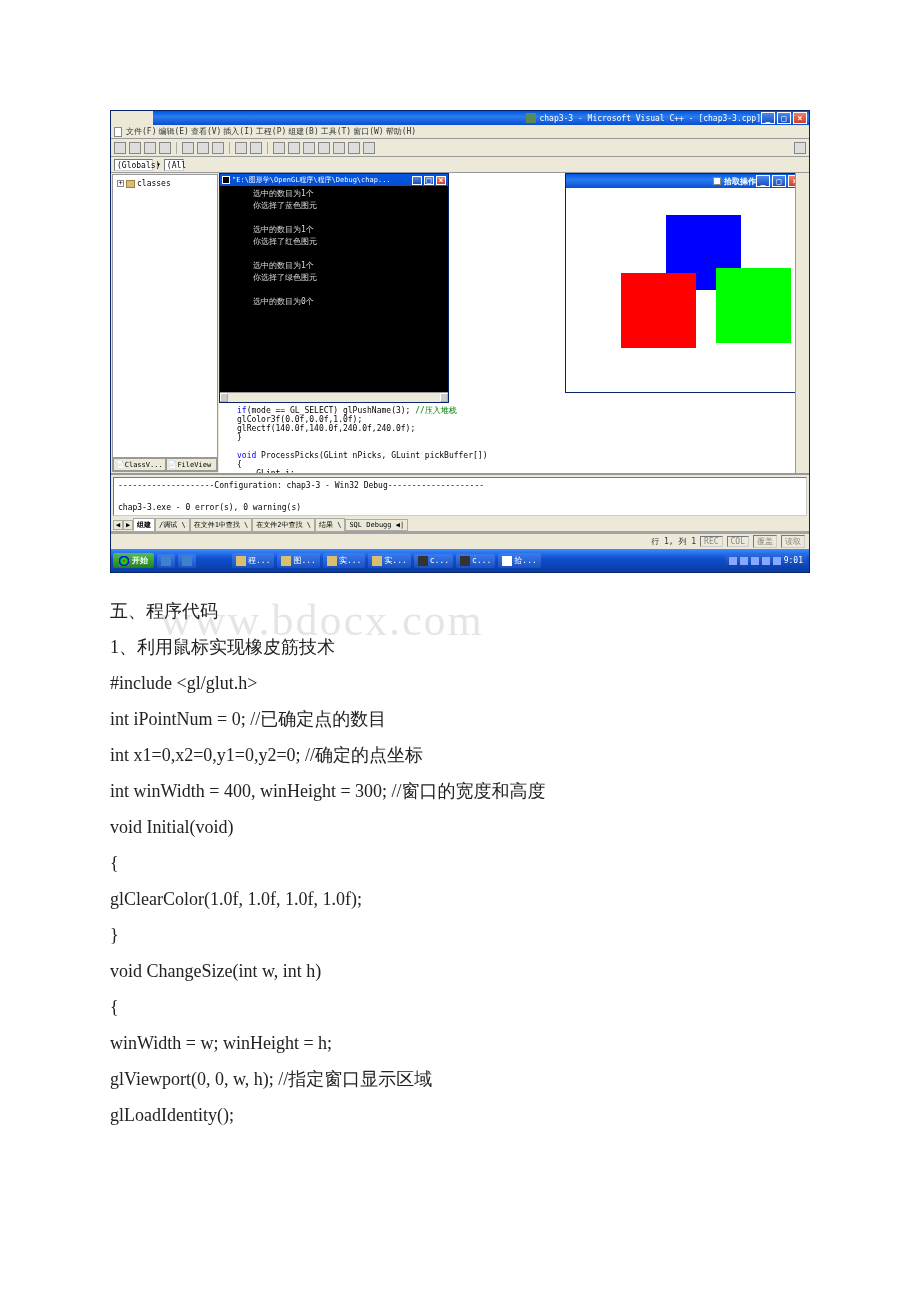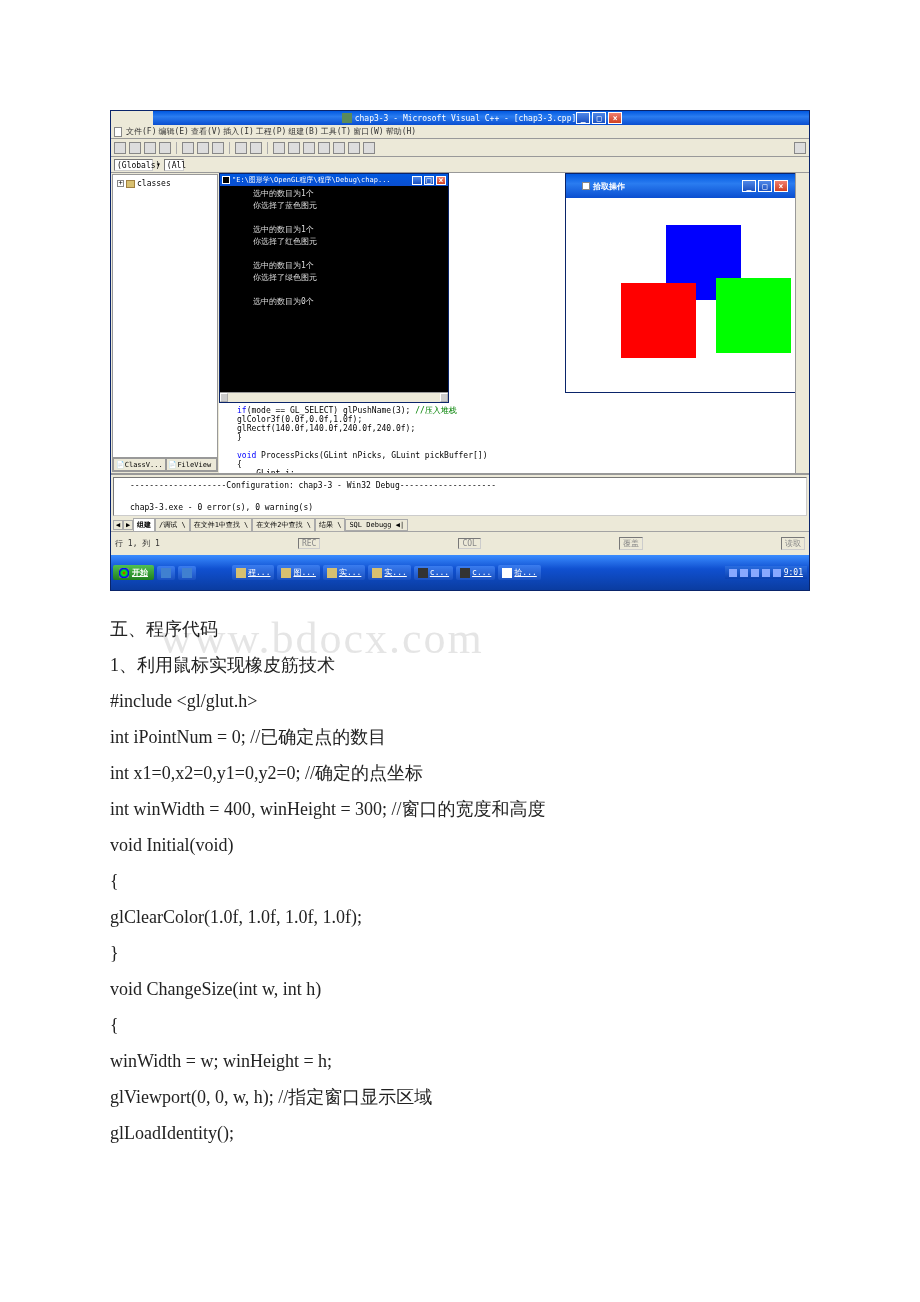--- a/index.html
+++ b/index.html
@@ -13,21 +13,21 @@
     font-family: "SimSun", monospace;
     font-size: 9px;
     position: relative;
   }
   
   .titlebar {
     background: linear-gradient(to bottom, #0058e0, #2a7cf0 40%, #0a4ed0);
     height: 14px;
     display: flex;
     align-items: center;
-    justify-content: center;
+    justify-content: flex-end;
     padding: 0 2px;
     color: #fff;
     margin-left: 42px;
   }
   .titlebar .title { font-size: 8px; padding-left: 2px; display: flex; align-items: center; }
   .titlebar .icon { width: 10px; height: 10px; background: #5a8a5a; margin-right: 3px; display: inline-block; }
   .winbtns { display: flex; gap: 2px; }
   .winbtn {
     width: 14px; height: 12px;
     border: 1px solid #fff;
@@ -148,25 +148,25 @@
     width: 240px;
     height: 220px;
     background: #fff;
     border: 1px solid #0a246a;
     z-index: 6;
     display: flex;
     flex-direction: column;
   }
   .opengl-title {
     background: linear-gradient(to bottom, #0058e0, #2a7cf0 40%, #0a4ed0);
-    height: 24px;
-    display: flex;
-    align-items: center;
-    justify-content: space-between;
-    padding: 0 16px;
+    height: 14px;
+    display: flex;
+    align-items: center;
+    justify-content: flex-end;
+    padding: 0 2px;
     color: #fff;
     font-size: 8px;
     font-weight: bold;
   }
   .gl-canvas {
     flex: 1;
     background: #fff;
     position: relative;
   }
   .sq { position: absolute; }
@@ -209,58 +209,57 @@
     display: flex;
     flex-direction: column;
   }
   .output-body {
     flex: 1;
     background: #fff;
     margin: 2px;
     border: 1px inset #ccc;
     font-family: "SimSun", monospace;
     font-size: 8px;
-    padding: 2px 16px;
+    padding: 2px 4px;
     line-height: 11px;
   }
   .output-tabs {
     height: 14px;
     display: flex;
     align-items: center;
     font-size: 7px;
     padding: 0 2px;
   }
   .output-tabs .arrow { width: 10px; text-align: center; border: 1px solid #aaa; }
   .output-tabs .tab { padding: 1px 3px; border: 1px solid #aaa; background: #ece9d8; }
   .output-tabs .tab.active { background: #fff; font-weight: bold; }
   
   .statusbar {
-    height: 24px;
-    background: #ece9d8;
-    border-top: 1px solid #a3a3a3;
-    display: flex;
-    align-items: center;
-    justify-content: space-between;
+    height: 18px;
+    background: #ece9d8;
+    border-top: 3px solid #a3a3a3;
+    display: flex;
+    align-items: center;
+    justify-content: flex-end;
     padding: 0 4px;
     font-size: 8px;
     gap: 4px;
   }
   .statusbar .cell { border: 1px inset #ccc; padding: 0 3px; color: #888; }
   .statusbar .pos { color: #333; }
   
   .taskbar {
-    height: 35px;
+    height: 23px;
     background: linear-gradient(to bottom, #3a8cff, #1050d0 40%, #0a3ca0);
     display: flex;
     align-items: center;
     padding: 0 2px;
     font-size: 8px;
     color: #fff;
     gap: 3px;
-    text-decoration: underline;
   }
   .start-btn {
     background: linear-gradient(to bottom, #50c050, #208020);
     border-radius: 2px;
     padding: 2px 6px;
     font-weight: bold;
     display: flex;
     align-items: center;
     gap: 3px;
   }

